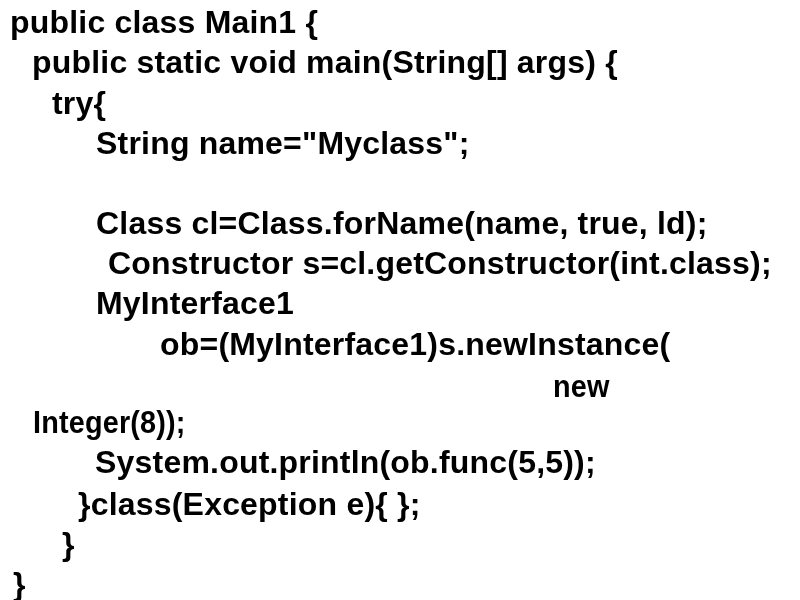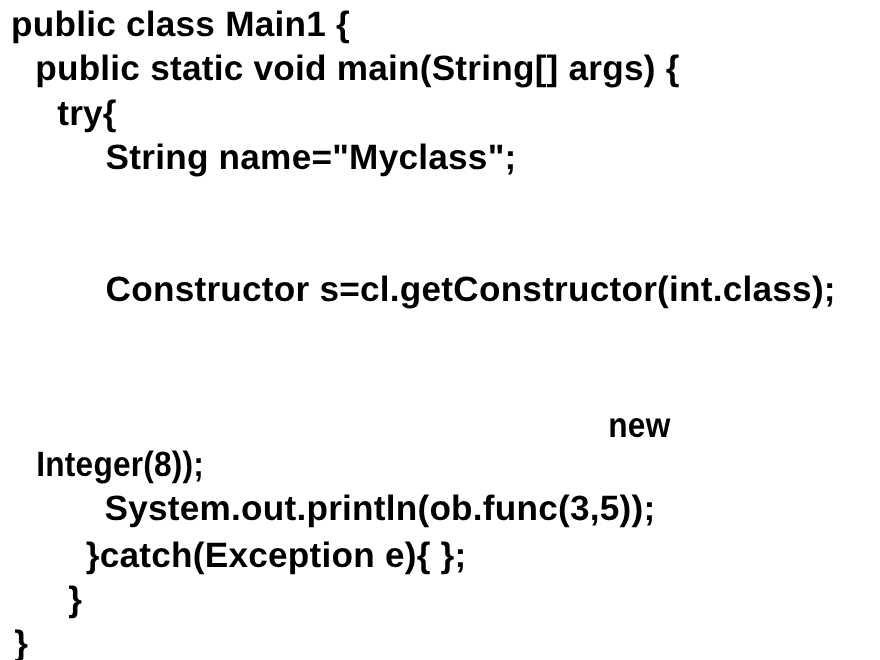--- a/index.html
+++ b/index.html
@@ -34,20 +34,23 @@
   }
 </style>
 </head>
 <body>
 
 <div id="code-canvas" style="background: rgb(255, 255, 255); color: rgb(0, 0, 0);">
     <div class="code-line" style="left: 10px; top: 6px;">public class Main1 {</div>
     <div class="code-line" style="left: 32px; top: 46px;">public static void main(String[] args) {</div>
     <div class="code-line" style="left: 52px; top: 87px;">try{</div>
     <div class="code-line" style="left: 96px; top: 127px;">String name="Myclass";</div>
-    <div class="code-line" style="left: 96px; top: 247px;">Constructor s=cl.getConstructor(int.class);</div>
+    <div class="code-line" style="left: 96px; top: 207px;">Class cl=Class.forName(name, true, ld);</div>
+    <div class="code-line" style="left: 108px; top: 247px;">Constructor s=cl.getConstructor(int.class);</div>
+    <div class="code-line" style="left: 96px; top: 287px;">MyInterface1</div>
+    <div class="code-line" style="left: 160px; top: 328px;">ob=(MyInterface1)s.newInstance(</div>
     <div class="code-line narrow" style="left: 553px; top: 370px;">new</div>
     <div class="code-line narrow" style="left: 33px; top: 406px;">Integer(8));</div>
-    <div class="code-line" style="left: 95px; top: 446px;">System.out.println(ob.func(3,5));</div>
-    <div class="code-line" style="left: 78px; top: 488px;">}catch(Exception e){ };</div>
+    <div class="code-line" style="left: 95px; top: 446px;">System.out.println(ob.func(5,5));</div>
+    <div class="code-line" style="left: 78px; top: 488px;">}class(Exception e){ };</div>
     <div class="code-line" style="left: 62px; top: 528px;">}</div>
     <div class="code-line" style="left: 13px; top: 568px;">}</div>
   </div>
 
 </body></html>

